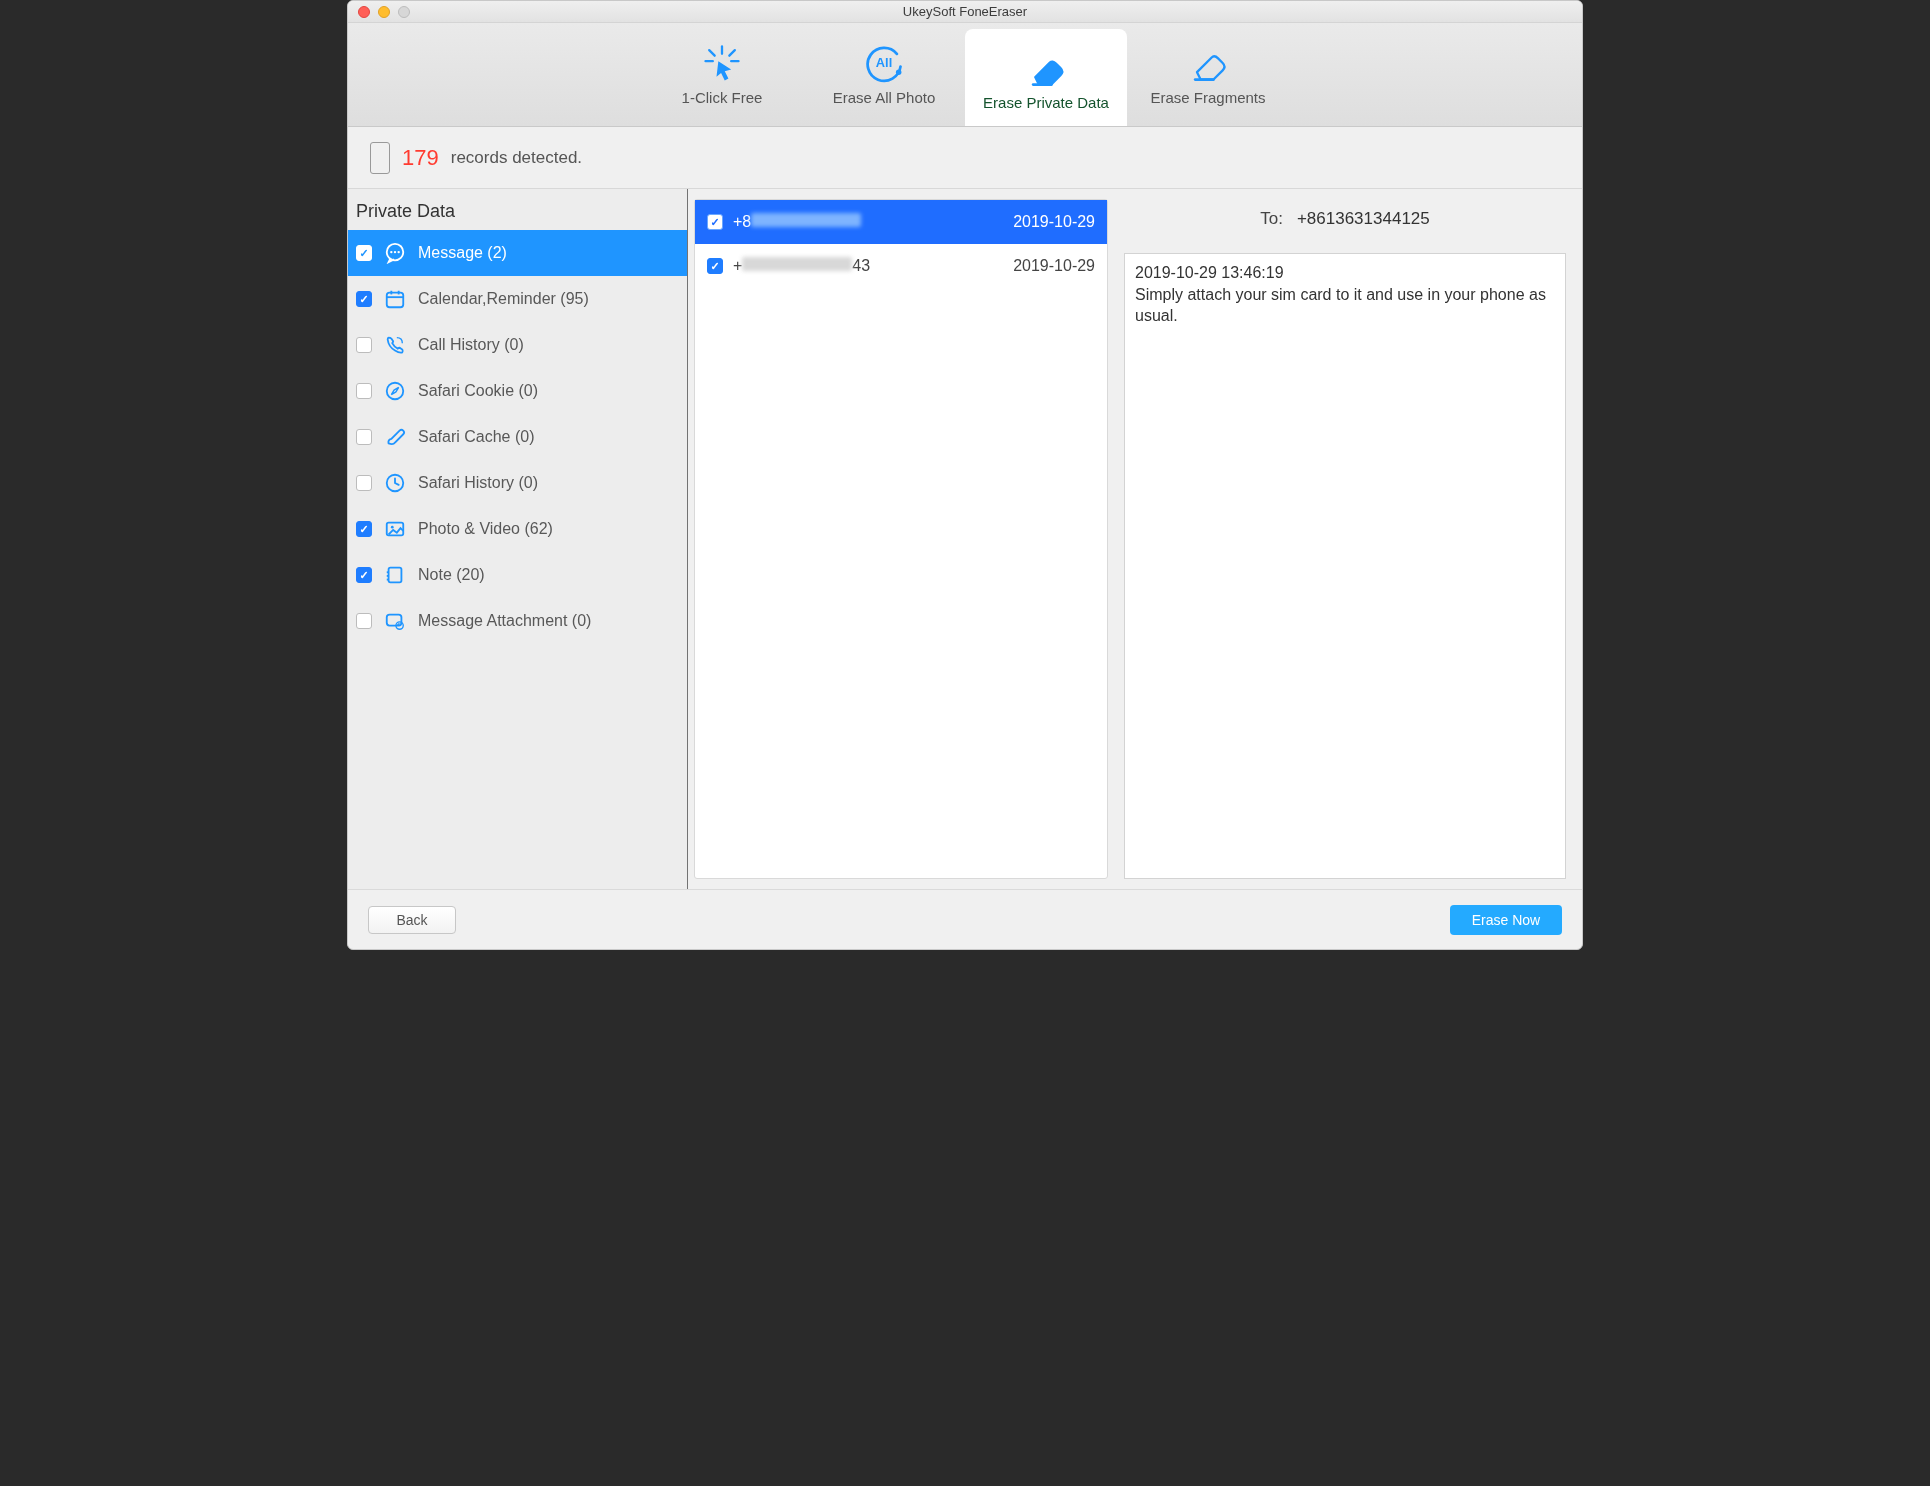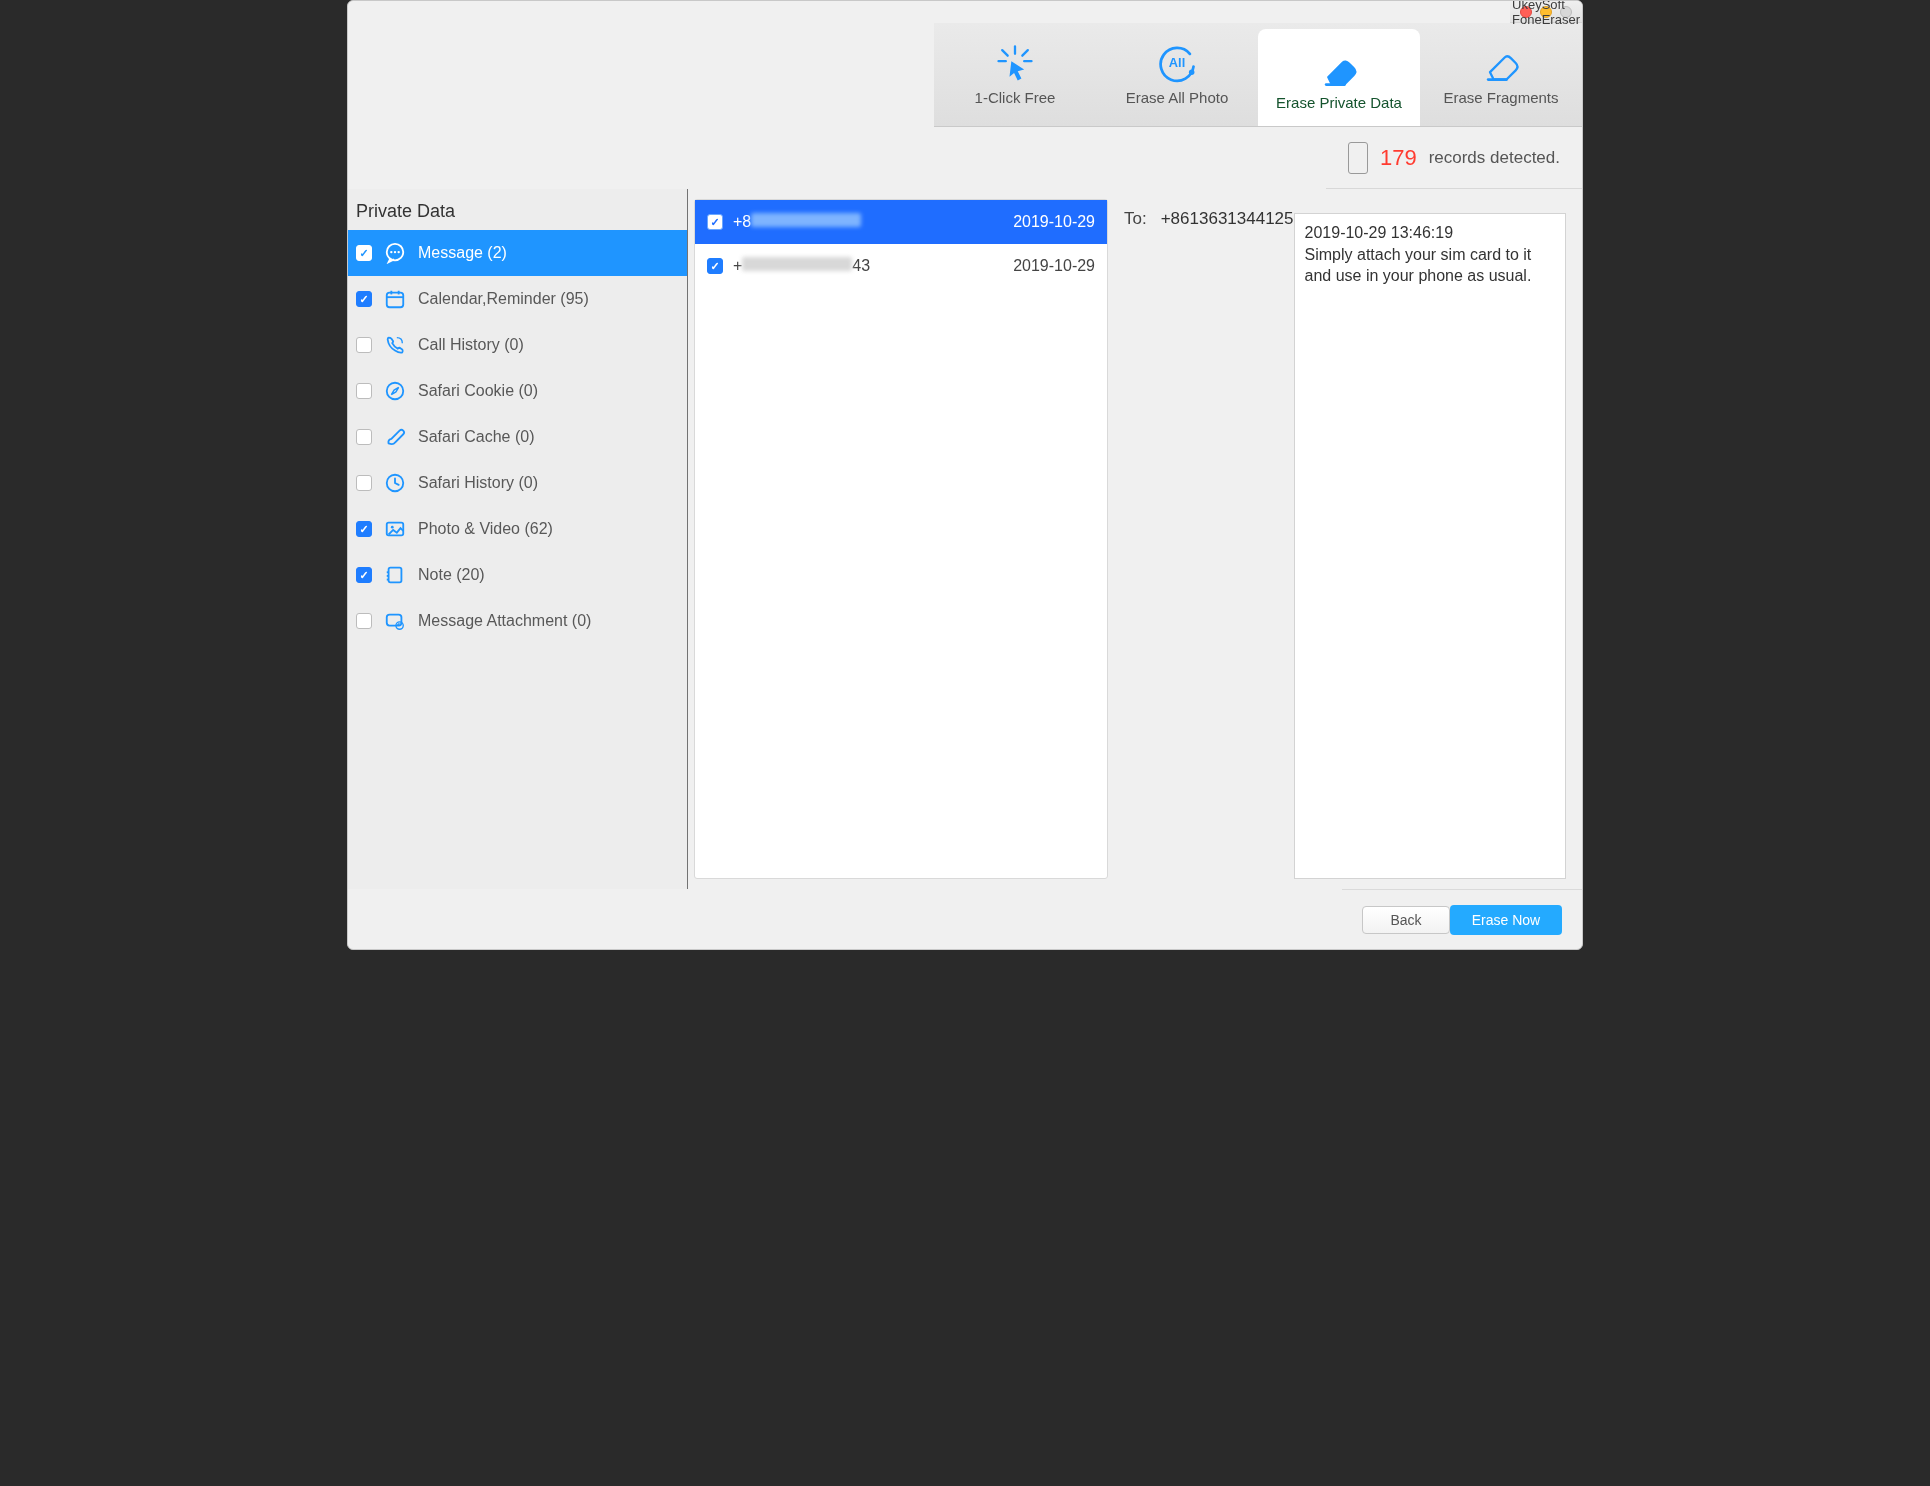--- a/index.html
+++ b/index.html
@@ -1,20 +1,20 @@
 <!DOCTYPE html>
 <html><head>
 <meta charset="utf-8">
 <style>
   * { box-sizing: border-box; margin: 0; padding: 0; }
   body { font-family: -apple-system, "Helvetica Neue", Arial, sans-serif; background: #2a2a2a; }
   .window {
     width: 1236px; height: 950px; margin: 0 auto;
     background: #f0f0f0; border-radius: 6px; overflow: hidden;
-    border: 1px solid #c8c8c8; display: flex; flex-direction: column; align-items: flex-end;
+    border: 1px solid #c8c8c8; display: flex; flex-direction: column;
   }
   .titlebar {
     height: 22px; display: flex; align-items: center; padding: 0 10px;
     background: linear-gradient(#efefef,#e2e2e2);
     border-bottom: 1px solid #d4d4d4; position: relative;
   }
   .traffic { display: flex; gap: 8px; }
   .tl { width: 12px; height: 12px; border-radius: 50%; }
   .tl.red { background:#ff5f57; border:1px solid #e24640;}
   .tl.yellow { background:#ffbd2e; border:1px solid #e1a027;}
@@ -54,21 +54,21 @@
   .rec-row .cb { width:16px; height:16px; border-radius:3px; border:1.5px solid #bcbcbc; background:#fff; display:flex; align-items:center; justify-content:center;}
   .rec-row .cb.checked { background:#1f7dff; border-color:#1f7dff;}
   .rec-row .cb.checked::after { content:"✓"; color:#fff; font-size:11px; font-weight:700;}
   .rec-row.selected .cb { border-color:#6aa7ff;}
   .rec-row.selected .cb.checked { background:#fff;}
   .rec-row.selected .cb.checked::after { color:#1f6dff;}
   .rec-row .numwrap { flex:1;}
   .rec-row .blur { background:#d8d8d8; color:transparent; border-radius:2px; display:inline-block; width:110px; height:14px; filter:blur(2px);}
   .rec-row.selected .blur { background:#7eb4ff;}
   .rec-row .date { font-size:16px;}
-  .right { flex:1; display:flex; flex-direction:row; padding:10px 16px 10px 6px;}
+  .right { flex:1; display:flex; flex-direction:column; padding:10px 16px 10px 6px;}
   .to-line { height:40px; display:flex; align-items:center; justify-content:center; gap:14px; font-size:17px; color:#333;}
   .to-line .lbl { color:#444;}
   .messagebox { flex:1; margin-top:14px; background:#fff; border:1px solid #d3d3d3; padding:8px 10px; font-size:16px; color:#333; line-height:1.35;}
   .footer { height:60px; border-top:1px solid #dadada; display:flex; align-items:center; justify-content:space-between; padding:0 20px;}
   .btn-back { width:88px; height:28px; border:1px solid #c7c7c7; border-radius:4px; background:linear-gradient(#fff,#f2f2f2); font-size:14px; color:#555;}
   .btn-erase { width:112px; height:30px; border:none; border-radius:4px; background:#24aaff; color:#fff; font-size:14px; font-weight:500;}
 </style>
 </head>
 <body>
 

